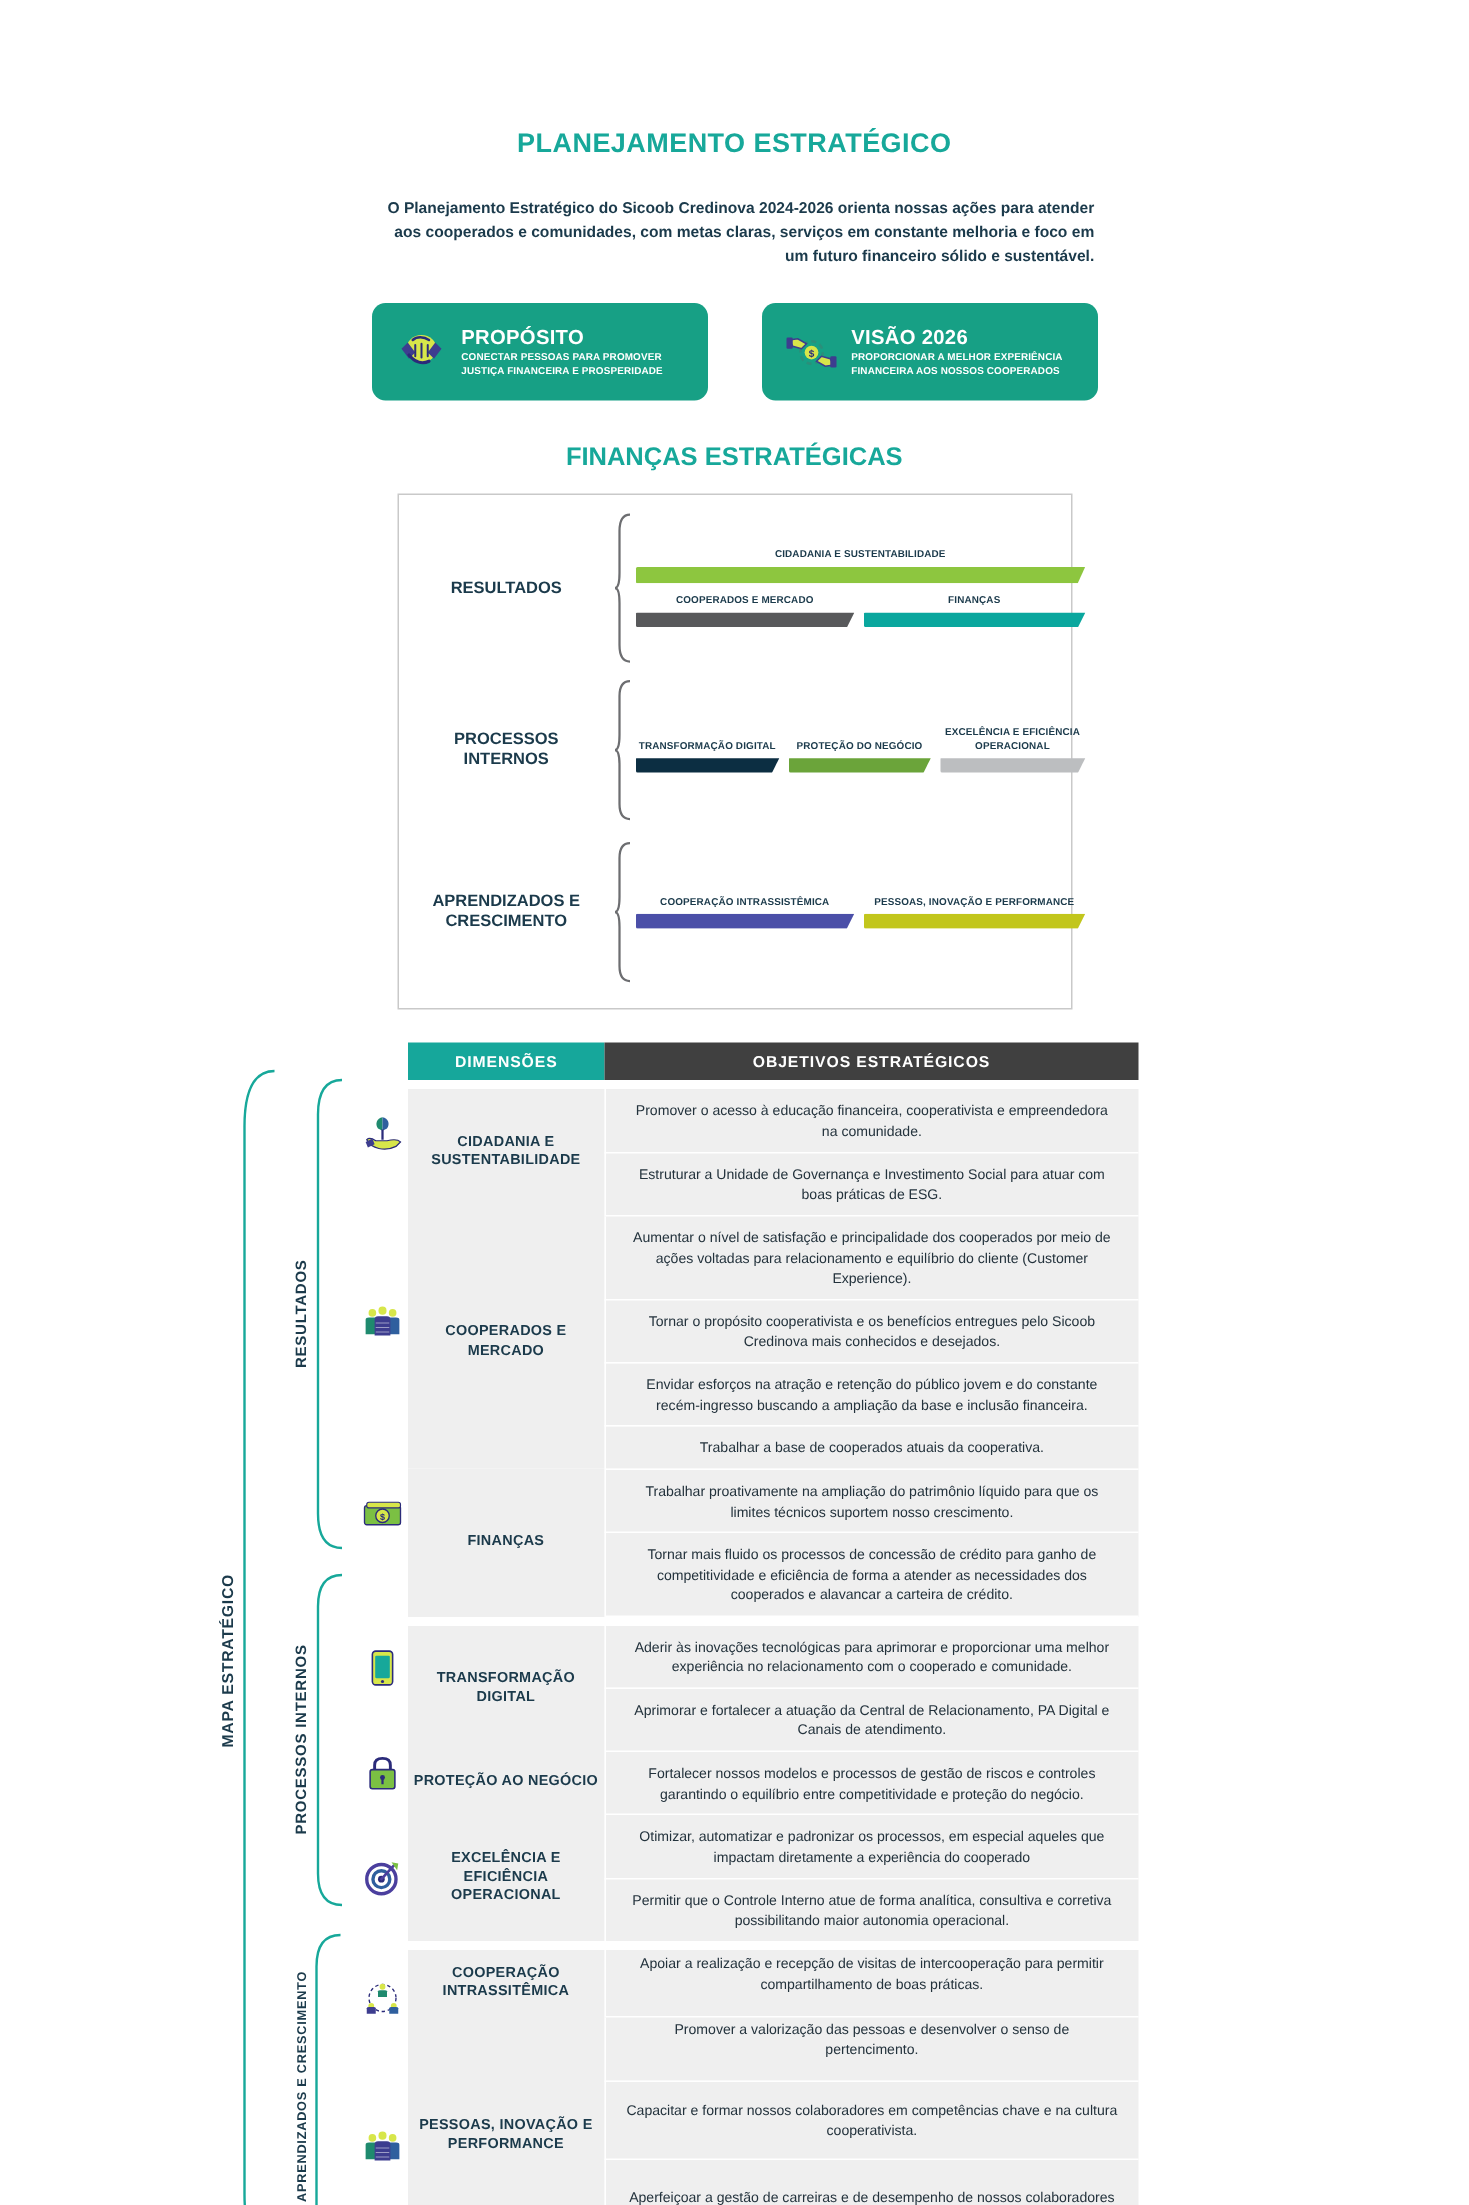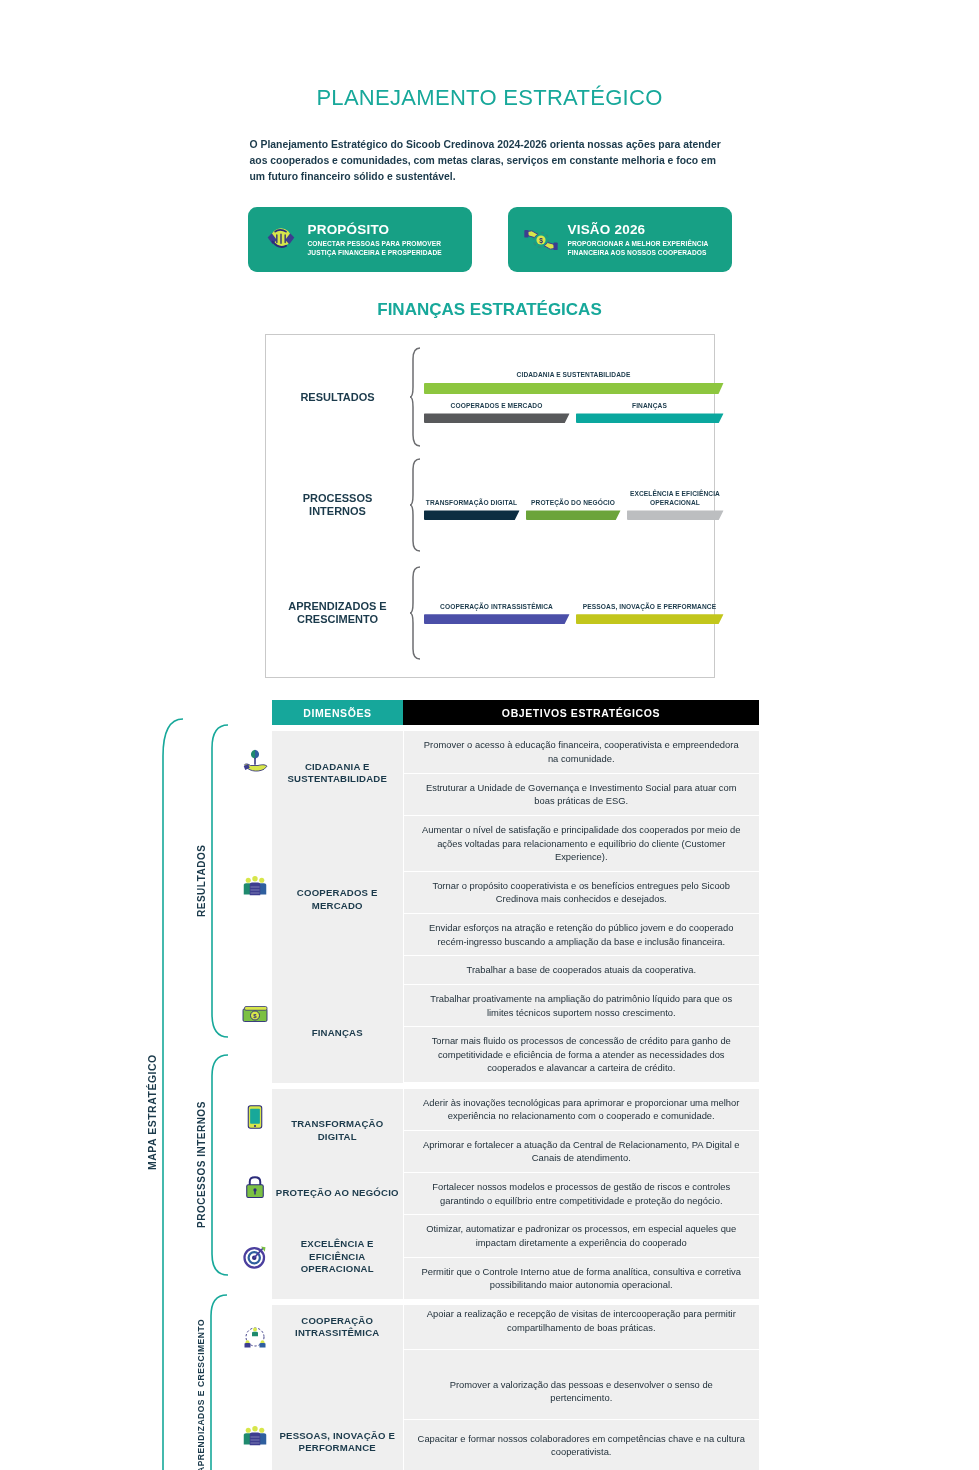--- a/index.html
+++ b/index.html
@@ -12,29 +12,29 @@
     font-family: "Liberation Sans", sans-serif;
     color: #1c3c4a;
     position: relative;
     overflow: hidden;
   }
 
   
   .page-title {
     text-align: center;
     color: #17a89a;
-    font-size: 22px;
-    font-weight: normal;
+    font-size: 18px;
+    font-weight: bold;
     letter-spacing: 0.3px;
     margin-top: 85px;
   }
   .intro {
     width: 480px;
     margin: 26px auto 0 auto;
-    text-align: left;
+    text-align: right;
     font-size: 10.4px;
     font-weight: bold;
     line-height: 1.55;
     color: #1b3a4b;
   }
 
   
   .cards {
     display: flex;
     justify-content: center;
@@ -123,21 +123,21 @@
     width: 131px;
     background: #16a79b;
     color: #ffffff;
     font-size: 10.5px;
     font-weight: bold;
     letter-spacing: .6px;
     height: 25px;
     text-align: center;
   }
   th.h-obj {
-    background: #000000;
+    background: #404040;
     color: #ffffff;
     font-size: 10.5px;
     font-weight: bold;
     letter-spacing: .6px;
     height: 25px;
     text-align: center;
   }
   td.dim-name {
     width: 131px;
     background: #efefef;
@@ -455,21 +455,21 @@
       </tr>
 
       <tr>
         <td class="dim-name" rowspan="4">COOPERADOS E MERCADO</td>
         <td class="obj">Aumentar o nível de satisfação e principalidade dos cooperados por meio de ações voltadas para relacionamento e equilíbrio do cliente (Customer Experience).</td>
       </tr>
       <tr>
         <td class="obj">Tornar o propósito cooperativista e os benefícios entregues pelo Sicoob Credinova mais conhecidos e desejados.</td>
       </tr>
       <tr>
-        <td class="obj">Envidar esforços na atração e retenção do público jovem e do cooperado recém-ingresso buscando a ampliação da base e inclusão financeira.</td>
+        <td class="obj">Envidar esforços na atração e retenção do público jovem e do constante recém-ingresso buscando a ampliação da base e inclusão financeira.</td>
       </tr>
       <tr>
         <td class="obj">Trabalhar a base de cooperados atuais da cooperativa.</td>
       </tr>
 
       <tr>
         <td class="dim-name" rowspan="2">FINANÇAS</td>
         <td class="obj">Trabalhar proativamente na ampliação do patrimônio líquido para que os limites técnicos suportem nosso crescimento.</td>
       </tr>
       <tr>
@@ -505,21 +505,21 @@
           <td colspan="2"></td>
         </tr>
 
       <tr>
         <td class="dim-name">COOPERAÇÃO INTRASSITÊMICA</td>
         <td class="obj" style="padding-top:2px;padding-bottom:14px;margin-left:44px;">Apoiar a realização e recepção de visitas de intercooperação para permitir compartilhamento de boas práticas.</td>
       </tr>
 
       <tr>
         <td class="dim-name" rowspan="3">PESSOAS, INOVAÇÃO E PERFORMANCE</td>
-        <td class="obj" style="padding-top:28px;padding-bottom:14px;">Promover a valorização das pessoas e desenvolver o senso de pertencimento.</td>
+        <td class="obj" style="padding-top:1px;padding-bottom:14px;">Promover a valorização das pessoas e desenvolver o senso de pertencimento.</td>
       </tr>
       <tr>
         <td class="obj" style="padding-top:12px;padding-bottom:12px;">Capacitar e formar nossos colaboradores em competências chave e na cultura cooperativista.</td>
       </tr>
       <tr>
         <td class="obj" style="padding-top:18px;padding-bottom:18px;">Aperfeiçoar a gestão de carreiras e de desempenho de nossos colaboradores e equipes.</td>
       </tr>
 
     </tbody>
   </table>

